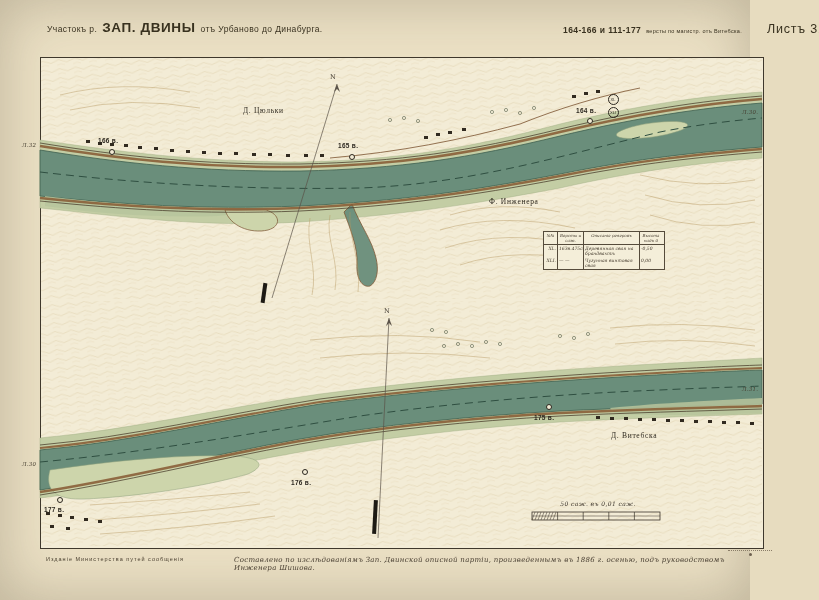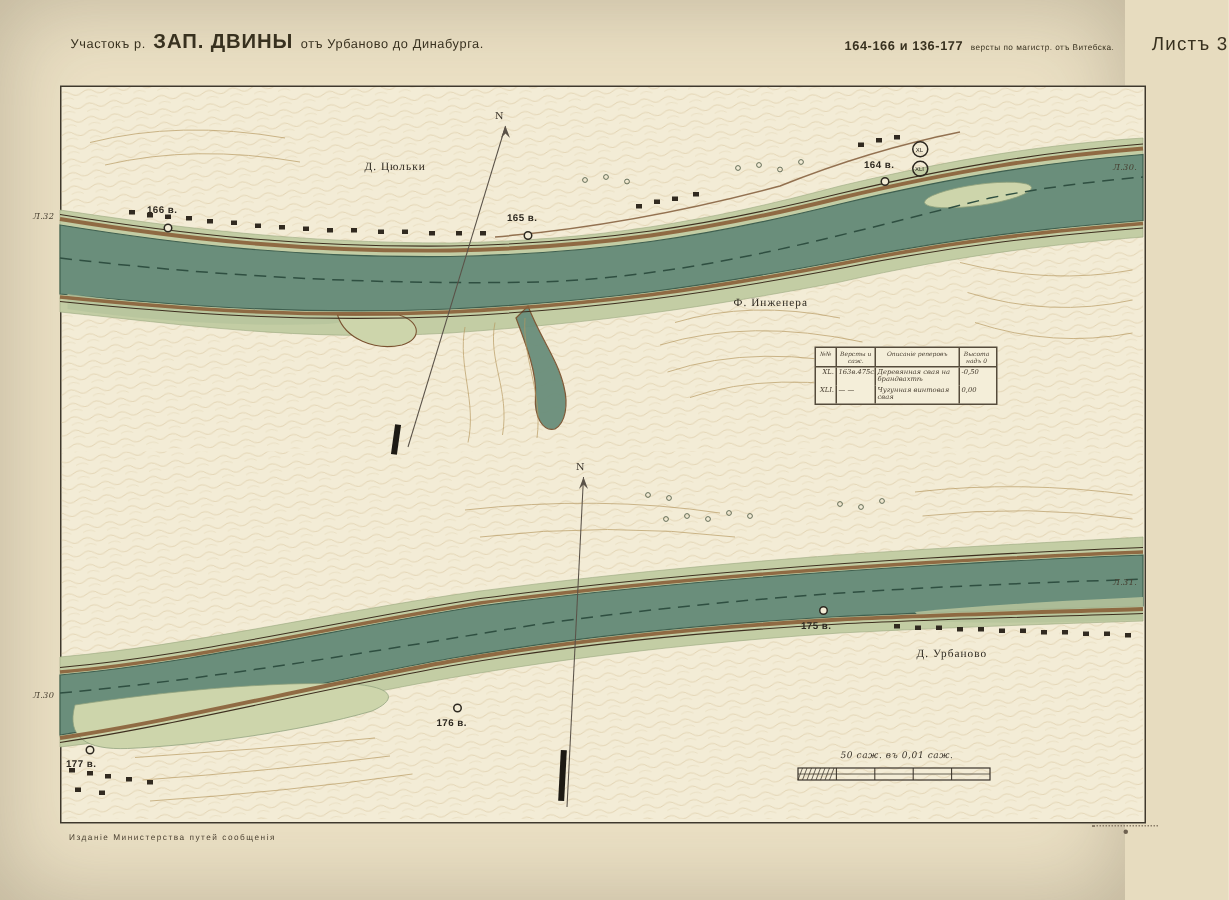--- a/index.html
+++ b/index.html
@@ -47,21 +47,21 @@
 <body>
 
 <div id="page">
 
   <div class="hdr-left">
     <span class="t1">Участокъ р.</span>
     <span class="t2">ЗАП. ДВИНЫ</span>
     <span class="t3">отъ Урбаново до Динабурга.</span>
   </div>
   <div class="hdr-right">
-    <span class="v1">164-166 и 136-177</span>
+    <span class="v1">164-166 и 111-177</span>
     <span class="v2">версты по магистр. отъ Витебска.</span>
     <span class="v3">Листъ 31.</span>
   </div>
 
   <div class="frame"></div>
 
   <svg class="art" width="819" height="600" viewBox="0 0 819 600">
     <defs>
       <pattern id="terr" width="16" height="9" patternUnits="userSpaceOnUse" patternTransform="rotate(-6)">
         <path d="M0,4 Q4,1 8,4 T16,4" fill="none" stroke="#c9ae7f" stroke-width="0.5" opacity="0.5"></path>
@@ -266,29 +266,30 @@
         <line x1="16" y1="2" x2="13" y2="10"></line>
           <line x1="19" y1="2" x2="16" y2="10"></line>
           <line x1="22" y1="2" x2="19" y2="10"></line>
         <line x1="25" y1="2" x2="22" y2="10"></line>
           <line x1="28" y1="2" x2="25" y2="10"></line>
       </g>
     </svg>
   </div>
 
   <div class="ftr-pub">Изданіе Министерства путей сообщенія</div>
+  <div class="ftr-credit">Составлено по изслѣдованіямъ Зап. Двинской описной партіи, произведеннымъ въ 1886 г. осенью, подъ руководствомъ Инженера Шишова.</div>
   <div class="imprint">
       <i></i>
       <b></b>
     </div>
 
   <div id="overlay">
       <span class="mlabel " style="left: 243px; top: 106px;">Д. Цюльки</span>
       <span class="mlabel " style="left: 489px; top: 197px;">Ф. Инженера</span>
-      <span class="mlabel " style="left: 611px; top: 431px;">Д. Урбаново</span>
+      <span class="mlabel " style="left: 611px; top: 431px;">Д. Витебска</span>
       <span class="mlabel edge" style="left: 22px; top: 142px;">Л.32</span>
       <span class="mlabel edge" style="left: 742px; top: 109px;">Л.30.</span>
       <span class="mlabel edge" style="left: 22px; top: 461px;">Л.30</span>
       <span class="mlabel edge" style="left: 742px; top: 386px;">Л.31.</span>
       <span class="mlabel north" style="left: 330px; top: 73px;">N</span>
       <span class="mlabel north" style="left: 384px; top: 307px;">N</span>
       <span class="vcircle" style="left: 109px; top: 149px;"></span>
       <span class="vlabel" style="left: 98px; top: 137px;">166 в.</span>
       <span class="vcircle" style="left: 349px; top: 154px;"></span>
       <span class="vlabel" style="left: 338px; top: 142px;">165 в.</span>

